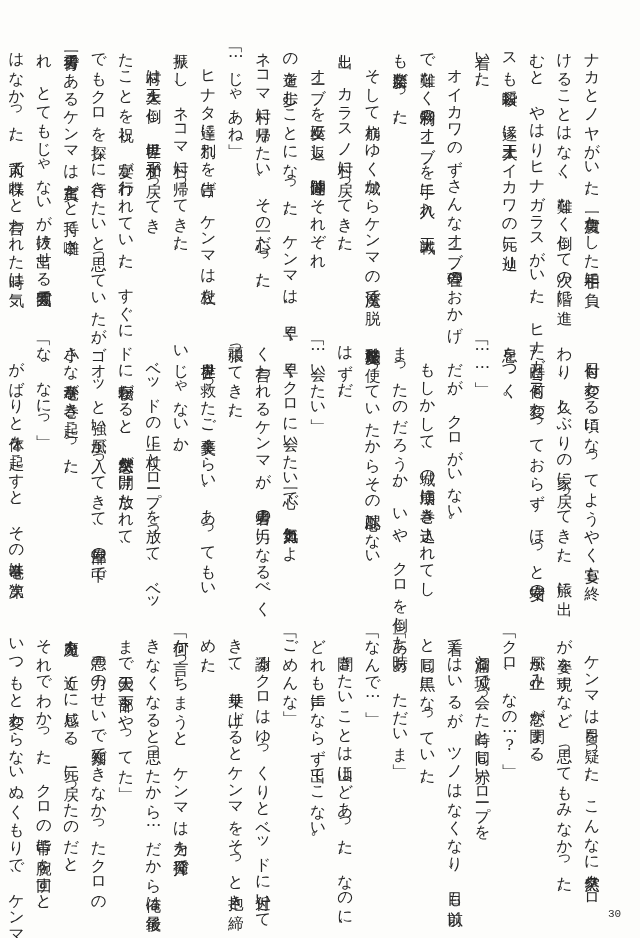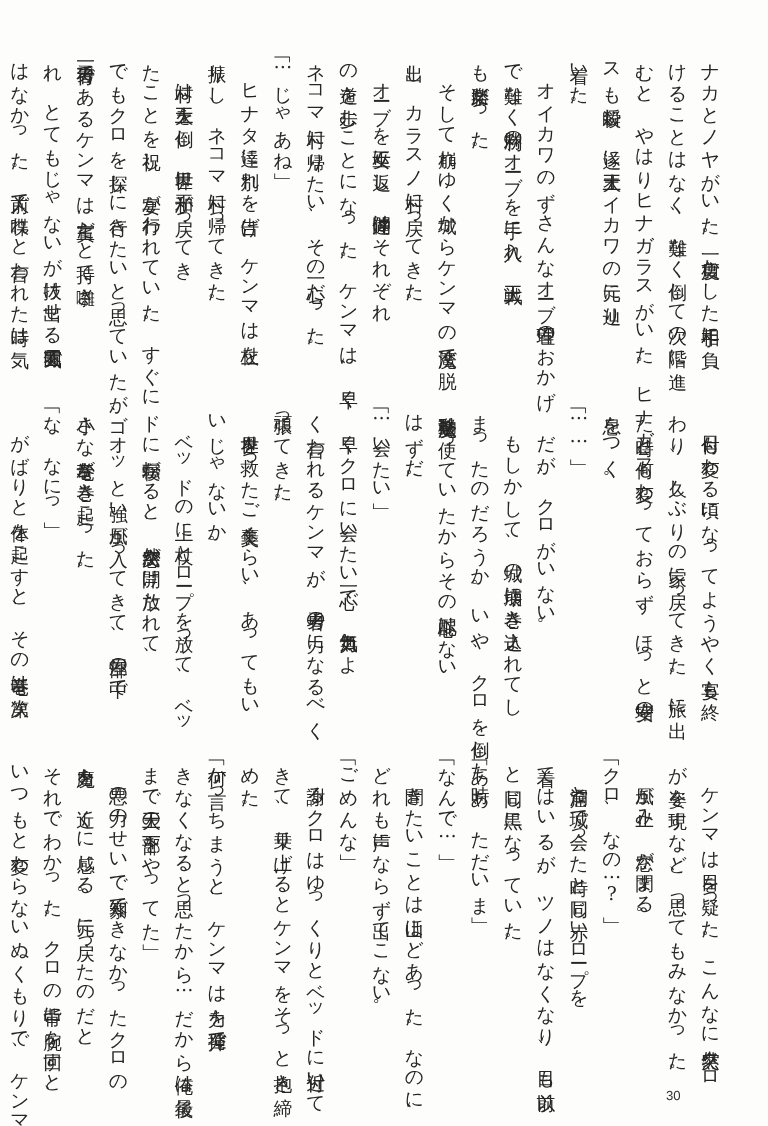--- a/index.html
+++ b/index.html
@@ -14,22 +14,22 @@
     text-orientation: upright;
     font-size: 15.6px;
     line-height: 27.4px;
     letter-spacing: 0.5px;
   }
   .tier-top { right: 35px; top: 42px; height: 272px; }
   .tier-middle { right: 35px; top: 335px; height: 272px; }
   .tier-bottom { right: 35px; top: 628px; height: 272px; }
   .line { display: block; white-space: nowrap; }
   .page-number {
-    position: absolute; left: 555px; top: 908px; font-size: 11px;
-    font-family: Liberation Sans, sans-serif; color: #333;
+    position: absolute; left: 608px; top: 908px; font-size: 11px;
+    font-family: Liberation Mono, monospace; color: #333;
   }
 </style>
 </head>
 <body>
 
 <div class="page">
   <div class="tier tier-top">
       <span class="line">ナカとノヤがいた。一度負かした相手に負</span>
       <span class="line">けることはなく、難なく倒して次の階に進</span>
       <span class="line">むと、やはりヒナガラスがいた。ヒナガラ</span>

